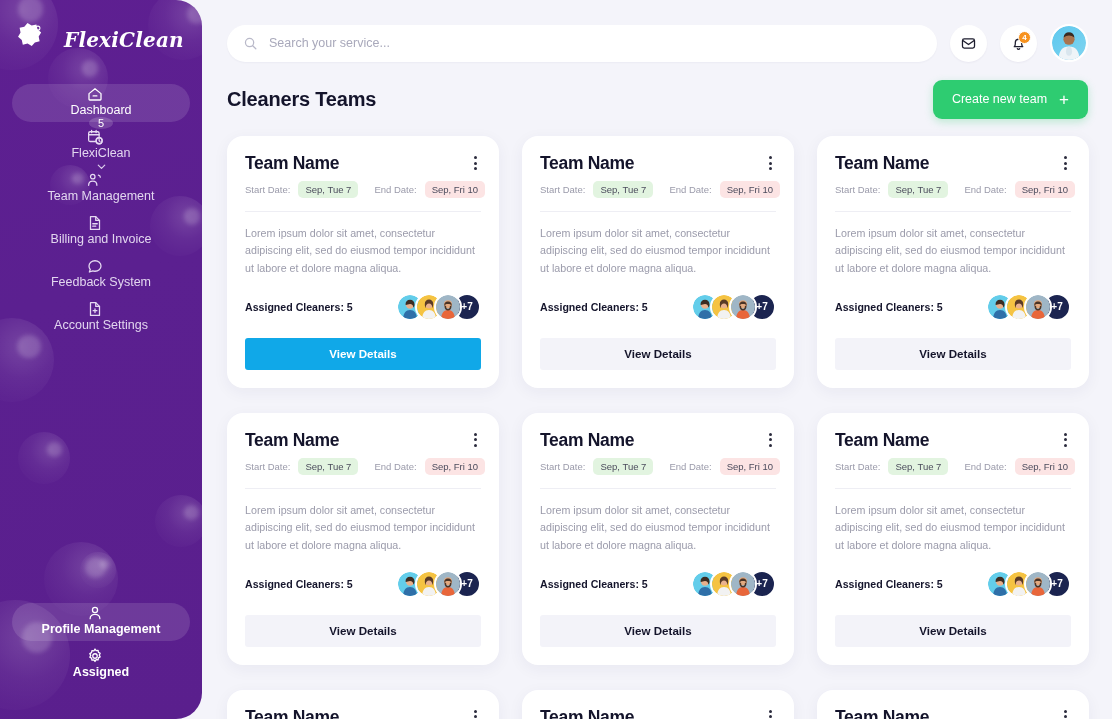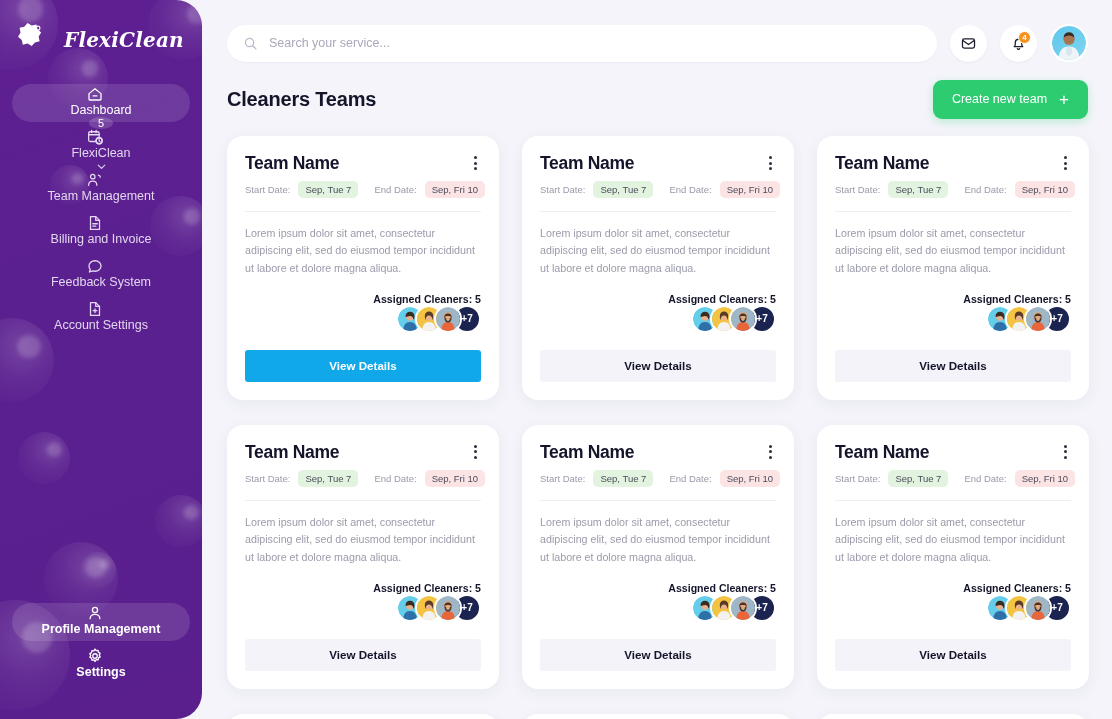--- a/index.html
+++ b/index.html
@@ -173,23 +173,22 @@
   .pill { font-size: 9.5px; padding: 3px 7px; border-radius: 5px; white-space: nowrap; }
   .pill.start { background: #e2f4e0; color: #4b4b5c; }
   .pill.end { background: #fce4e4; color: #4b4b5c; }
   .dates .sp { width: 4px; }
 
   .divider { height: 1px; background: #eeeef4; margin: 13px 0 13px 0; }
 
   .desc { font-size: 10.7px; line-height: 1.62; color: #9b9bab; }
 
   .assigned-row {
-    display: flex; align-items: flex-end; justify-content: space-between;
+    display: flex; align-items: center; justify-content: space-between;
     margin-top: 16px;
-    flex-direction: column;
   }
   .assigned-label { font-size: 10.6px; font-weight: 700; color: #14142b; }
   .avatars { display: flex; align-items: center; }
   .av {
     width: 28px; height: 28px; border-radius: 50%;
     border: 2px solid #ffffff; margin-left: -9px;
     overflow: hidden; position: relative;
   }
   .av:first-child { margin-left: 0; }
   .av-more {
@@ -324,21 +323,21 @@
         </span>
         <span class="lbl">Profile Management</span>
       </div>
       <div class="nav-item plain">
         <span class="ico">
           <svg width="18" height="18" viewBox="0 0 24 24" fill="none" stroke="#ffffff" stroke-width="1.7" stroke-linecap="round" stroke-linejoin="round">
             <circle cx="12" cy="12" r="3"></circle>
             <path d="M12 2.7l1.5 2.2 2.6-.4.5 2.6 2.3 1.3-1.2 2.4 1.2 2.4-2.3 1.3-.5 2.6-2.6-.4L12 19.3l-1.5-2.2-2.6.4-.5-2.6-2.3-1.3 1.2-2.4-1.2-2.4 2.3-1.3.5-2.6 2.6.4z"></path>
           </svg>
         </span>
-        <span class="lbl">Settings</span>
+        <span class="lbl">Assigned</span>
       </div>
     </div>
   </aside>
 
   <main class="main">
 
     <div class="topbar">
       <div class="search">
         <span class="s-ico">
           <svg width="15" height="15" viewBox="0 0 24 24" fill="none" stroke="#b9b9c9" stroke-width="2" stroke-linecap="round">

